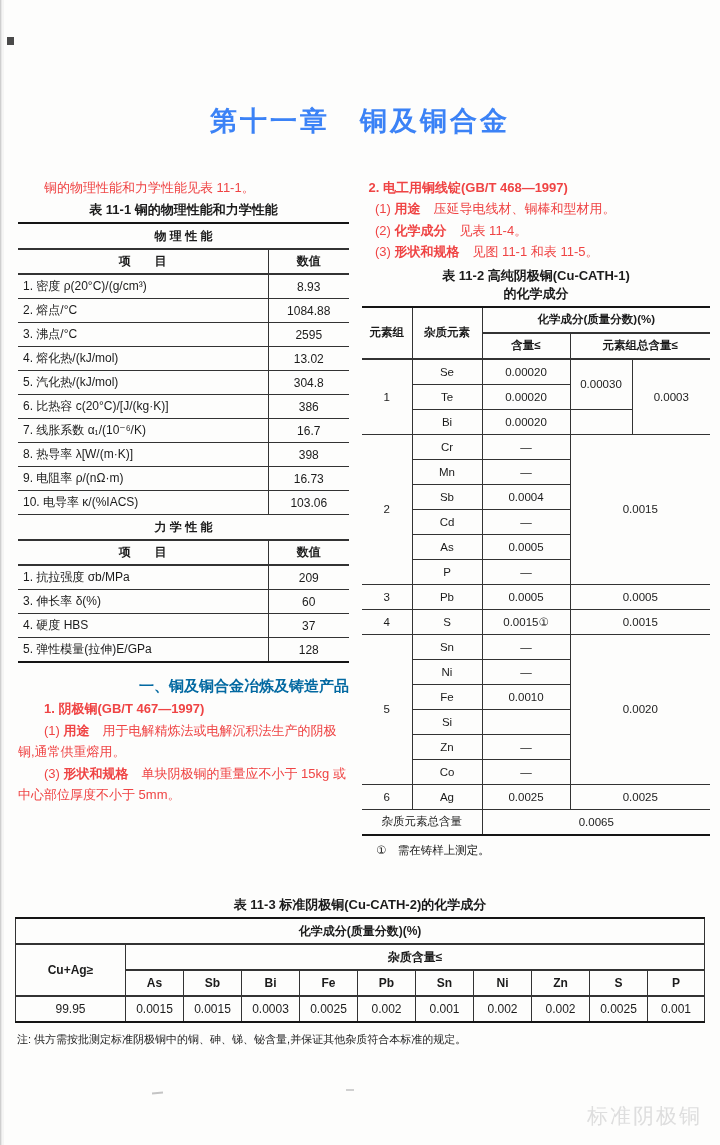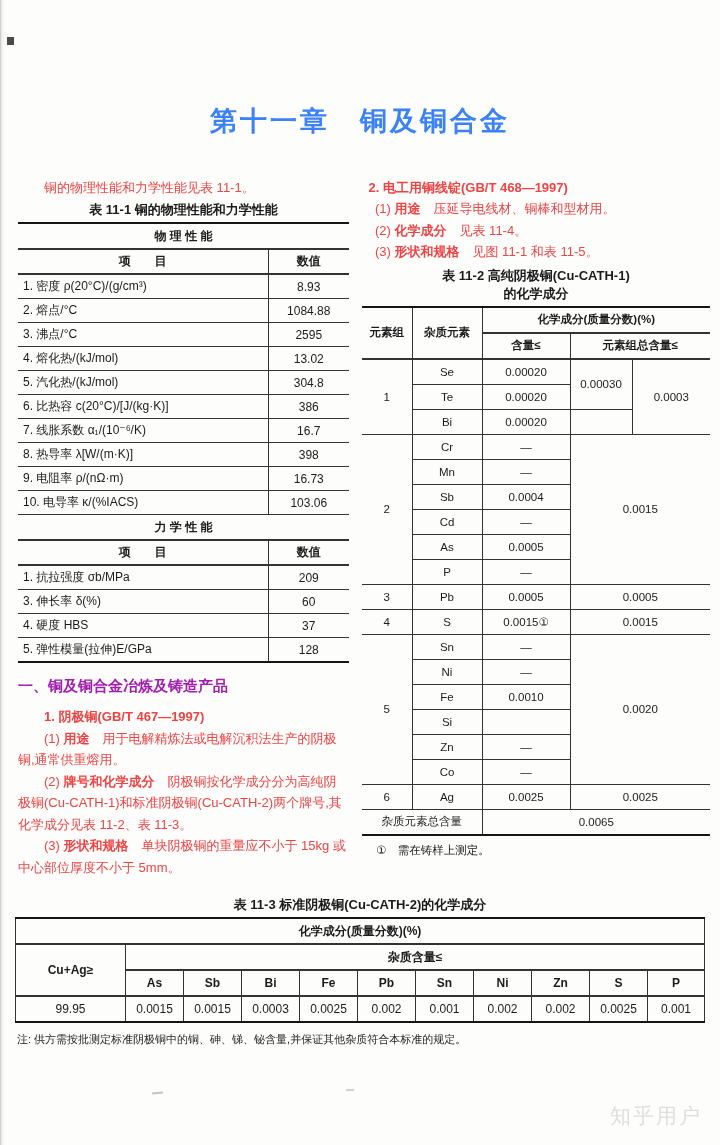--- a/index.html
+++ b/index.html
@@ -17,21 +17,21 @@
   .col-left{left:18px;width:331px;}
   .col-right{left:362px;width:348px;}
   .body{font-size:13px;line-height:1.65;margin:0;color:#ef4444;}
   .indent2{text-indent:2em;}
   .indent1{text-indent:1em;}
   .indent05{text-indent:0.5em;}
   .bold{font-weight:bold;}
   .caption{text-align:center;font-weight:bold;font-size:13px;margin:3px 0 3px;}
   .caption.tight{margin:4px 0 0;}
   .caption.tight2{margin:0 0 3px;}
-  .sec-title{text-align:left;font-weight:bold;font-size:15px;margin:14px 0 10px;color:#a21caf;}
+  .sec-title{text-align:right;font-weight:bold;font-size:15px;margin:14px 0 2px;color:#0369a1;}
   table{border-collapse:collapse;table-layout:fixed;}
   .t{width:100%;border-top:2px solid #151515;border-bottom:2px solid #151515;}
   .t td{border:1px solid #333;padding:1px 5px;font-size:12px;height:21px;vertical-align:middle;}
   .t tr td:first-child{border-left:none;}
   .t tr td:last-child{border-right:none;}
   .t112 td{font-size:11.5px;text-align:center;padding:1px 2px;height:22px;}
   .t113{border-top:2px solid #151515;border-bottom:2px solid #151515;width:690px;}
   .t113 td{border:1px solid #333;text-align:center;font-size:12px;padding:2px 3px;height:20px;}
   .center{text-align:center;}
   .head-row td{font-weight:bold;border-bottom-width:2px;}
@@ -131,21 +131,20 @@
         <tr>
             <td>5. 弹性模量(拉伸)E/GPa</td>
             <td class="center">128</td>
           </tr>
       </tbody>
     </table>
 
     <div class="sec-title">一、铜及铜合金冶炼及铸造产品</div>
     <p class="body bold indent2">1. 阴极铜(GB/T 467—1997)</p>
     <p class="body indent2"><span>(1) </span><span class="bold">用途</span><span>　用于电解精炼法或电解沉积法生产的阴极铜,通常供重熔用。</span></p>
-    <p class="body indent2"><span>(2) </span><span class="bold">牌号和化学成分</span><span>　阴极铜按化学成分分为高纯阴极铜(Cu-CATH-1)和标准阴极铜(Cu-CATH-2)两个牌号,其化学成分见表 11-2、表 11-3。</span></p>
     <p class="body indent2"><span>(3) </span><span class="bold">形状和规格</span><span>　单块阴极铜的重量应不小于 15kg 或中心部位厚度不小于 5mm。</span></p>
   </div>
 
   <div class="col col-right">
     <p class="body bold indent05">2. 电工用铜线锭(GB/T 468—1997)</p>
     <p class="body indent1"><span>(1) </span><span class="bold">用途</span><span>　压延导电线材、铜棒和型材用。</span></p>
     <p class="body indent1"><span>(2) </span><span class="bold">化学成分</span><span>　见表 11-4。</span></p>
     <p class="body indent1"><span>(3) </span><span class="bold">形状和规格</span><span>　见图 11-1 和表 11-5。</span></p>
 
     <div class="caption tight">表 11-2  高纯阴极铜(Cu-CATH-1)</div>
@@ -318,14 +317,14 @@
           <td>0.002</td>
           <td>0.002</td>
           <td>0.0025</td>
           <td>0.001</td>
         </tr>
       </tbody>
     </table>
     <p class="note">注: 供方需按批测定标准阴极铜中的铜、砷、锑、铋含量,并保证其他杂质符合本标准的规定。</p>
   </div>
 
-  <div class="watermark">知乎用户</div>
+  <div class="watermark">标准阴极铜</div>
 </div>
 
 </body></html>

